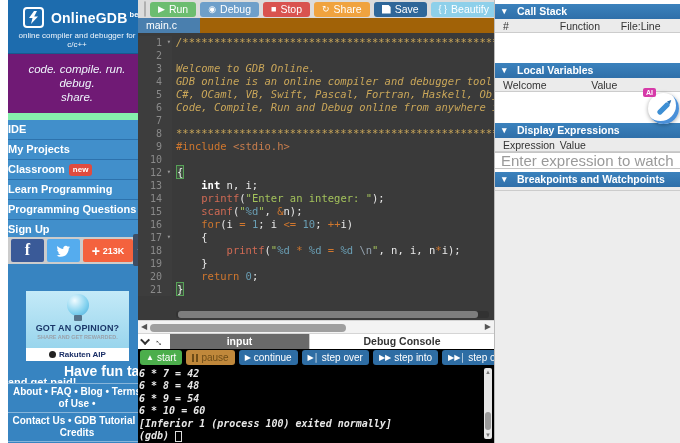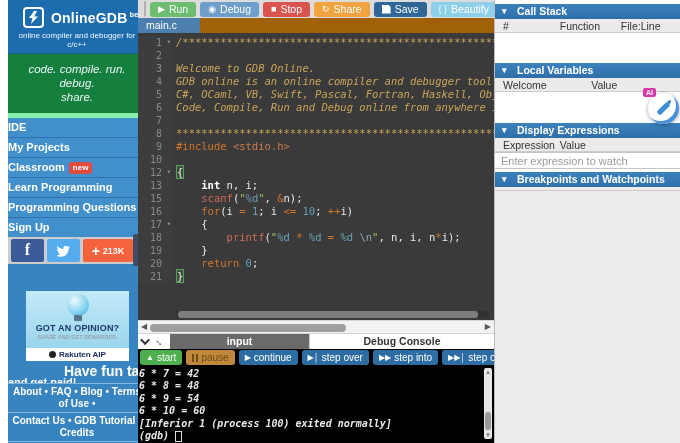--- a/index.html
+++ b/index.html
@@ -7,21 +7,21 @@
   #app { position:relative; width:680px; height:443px; overflow:hidden; }
 
   
   .sidebar { position:absolute; left:8px; top:0; width:138px; height:443px; background:#3784c1; overflow:hidden; }
   .sb-header { background:#1d6cae; border-bottom:1px solid #17598f; padding:7px 0 4px; }
   .logo-row { display:flex; align-items:center; padding-left:15px; }
   .logo-box { width:21px; height:21px; border:2px solid #fff; border-radius:4px; display:flex; align-items:center; justify-content:center; flex:0 0 auto; }
   .logo-title { color:#fff; font-weight:bold; font-size:14px; margin-left:7px; letter-spacing:.2px; }
   .logo-beta { font-size:7.5px; vertical-align:super; font-weight:bold; margin-left:2px; }
   .sb-subtitle { color:#f2f7fc; font-size:8px; text-align:center; margin-top:3px; line-height:9px; padding:0 6px; }
-  .sb-tagline { background:#15803d; border-bottom:5px solid #86efac; color:#eef5fb; font-style:italic; font-size:11.5px; text-align:center; padding:8px 6px 9px; line-height:14px; }
+  .sb-tagline { background:#701a75; border-bottom:7px solid #86efac; color:#eef5fb; font-style:italic; font-size:11.5px; text-align:center; padding:8px 6px 9px; line-height:14px; }
   .menu-item { background:#418fcb; border-bottom:1px solid #2d72ad; color:#fff; font-size:11px; font-weight:bold; text-align:left; height:20px; line-height:19px; cursor:pointer; }
   .badge-new { background:#e04b3f; color:#fff; font-size:8px; font-weight:bold; border-radius:3px; padding:1px 4px 2px; margin-left:4px; vertical-align:1px; }
   .social-row { position:absolute; left:0; top:237px; width:138px; height:27px; background:#cccccc; display:flex; align-items:center; padding-left:3px; }
   .btn-fb { width:33px; height:23px; background:#3a5a98; border-radius:2px; color:#fff; font-family:"Liberation Serif",serif; font-weight:bold; font-size:16px; text-align:center; line-height:22px; }
   .btn-tw { width:33px; height:23px; background:#55acee; border-radius:2px; margin-left:3px; display:flex; align-items:center; justify-content:center; }
   .btn-count { width:50px; height:23px; background:#f4623e; border-radius:2px; margin-left:3px; color:#fff; display:flex; align-items:center; justify-content:center; gap:3px; }
   .btn-count .plus { font-size:14px; font-weight:bold; line-height:10px; }
   .btn-count .cnt { font-size:9px; font-weight:bold; }
   .collapse-tab { position:absolute; right:0; top:-3px; width:13px; height:32px; background:#3e4d63; color:#fff; font-size:13px; text-align:center; line-height:30px; border-radius:2px 0 0 2px; }
   .ad { position:absolute; left:18px; top:291px; width:103px; height:70px; background:linear-gradient(#c4eaf8,#8fd0ea); overflow:hidden; cursor:pointer; }
@@ -106,21 +106,21 @@
   
   .rpanel { position:absolute; left:494px; top:0; width:186px; height:443px; background:#fff; border-left:1px solid #bbb; }
   .rp-header { background:linear-gradient(#3b82bd,#2f6fa9); color:#fff; font-weight:bold; font-size:10.5px; height:15px; line-height:15px; padding-left:22px; position:relative; cursor:pointer; }
   .rp-chev { position:absolute; left:7px; top:0; font-size:9px; }
   .rp-cols { background:#ebebeb; border-bottom:1px solid #ccc; height:14px; display:flex; align-items:center; font-size:10.5px; color:#333; }
   .rp-gap { height:14px; background:#fff; }
   .cs-c1 { width:35%; padding-left:8px; } .cs-c2 { width:33%; } .cs-c3 { flex:1; }
   .lv-c1 { width:52%; padding-left:8px; } .lv-c2 { flex:1; }
   .de-c1 { width:35%; padding-left:8px; } .de-c2 { flex:1; }
   .bp-c1 { width:42%; text-align:center; } .bp-c2 { flex:1; text-align:center; }
-  .watch-input { display:block; width:100%; height:17px; border:1px solid #c5c5c5; border-left:none; border-right:none; font-size:11px; padding-left:6px; color:#333; font-family:"Liberation Sans",sans-serif; outline:none; }
+  .watch-input { display:block; width:100%; height:17px; border:1px solid #c5c5c5; border-left:none; border-right:none; font-size:15px; padding-left:6px; color:#333; font-family:"Liberation Sans",sans-serif; outline:none; }
   .watch-input::placeholder { color:#9a9a9a; }
   .rp-rest { position:absolute; left:0; top:190px; right:0; bottom:0; background:#ededed; border-top:1px solid #ccc; }
   .sec2 { margin-top:16px; } .sec3 { margin-top:17px; } .sec4 { margin-top:3px; }
 
   .ai-float { position:absolute; left:643px; top:88px; width:36px; height:36px; cursor:pointer; }
   .ai-circle { position:absolute; right:0; bottom:0; width:31px; height:31px; background:#fff; border-radius:50%; box-shadow:0 1px 4px rgba(0,0,0,.35), inset -3px -3px 0 #4a90d9; display:flex; align-items:center; justify-content:center; }
   .ai-pencil { width:15px; height:5px; background:#3d8fd4; border-radius:2px; transform:rotate(-45deg); position:relative; }
   .ai-pencil:after { content:""; position:absolute; right:-4px; top:0; border-left:4px solid #2a6fae; border-top:2.5px solid transparent; border-bottom:2.5px solid transparent; }
   .ai-badge { position:absolute; left:0; top:0; background:#d63aa8; color:#fff; font-size:7px; font-weight:bold; border-radius:2px; padding:1px 3px; z-index:2; }
 </style>
@@ -236,20 +236,21 @@
           <div class="code-line"><span class="gutter-num">3</span><span class="code-text"><span class="tok-c">Welcome to GDB Online.</span></span></div>
           <div class="code-line"><span class="gutter-num">4</span><span class="code-text"><span class="tok-c">GDB online is an online compiler and debugger tool for C, C++, Python, Java, PHP, Ruby, Perl,</span></span></div>
           <div class="code-line"><span class="gutter-num">5</span><span class="code-text"><span class="tok-c">C#, OCaml, VB, Swift, Pascal, Fortran, Haskell, Objective-C, Assembly, HTML, CSS, JS, SQLite, Prolog.</span></span></div>
           <div class="code-line"><span class="gutter-num">6</span><span class="code-text"><span class="tok-c">Code, Compile, Run and Debug online from anywhere in world.</span></span></div>
           <div class="code-line"><span class="gutter-num">7</span><span class="code-text"></span></div>
           <div class="code-line"><span class="gutter-num">8</span><span class="code-text"><span class="tok-c">*******************************************************************************/</span></span></div>
           <div class="code-line"><span class="gutter-num">9</span><span class="code-text"><span class="tok-p">#include</span><span class="tok-w"> </span><span class="tok-i">&lt;stdio.h&gt;</span></span></div>
           <div class="code-line"><span class="gutter-num">10</span><span class="code-text"></span></div>
           <div class="code-line"><span class="gutter-num">12<span class="fold">▾</span></span><span class="code-text"><span class="tok-b">{</span></span></div>
           <div class="code-line"><span class="gutter-num">13</span><span class="code-text"><span class="tok-w">    </span><span class="tok-wb">int</span><span class="tok-w"> n, i;</span></span></div>
+          <div class="code-line"><span class="gutter-num">14</span><span class="code-text"><span class="tok-w">    </span><span class="tok-fn">printf</span><span class="tok-w">(</span><span class="tok-s">"Enter an integer: "</span><span class="tok-w">);</span></span></div>
           <div class="code-line"><span class="gutter-num">15</span><span class="code-text"><span class="tok-w">    </span><span class="tok-fn">scanf</span><span class="tok-w">(</span><span class="tok-s">"</span><span class="tok-f">%d</span><span class="tok-s">"</span><span class="tok-w">, </span><span class="tok-k">&amp;</span><span class="tok-w">n);</span></span></div>
           <div class="code-line"><span class="gutter-num">16</span><span class="code-text"><span class="tok-w">    </span><span class="tok-k">for</span><span class="tok-w">(i </span><span class="tok-k">=</span><span class="tok-w"> </span><span class="tok-n">1</span><span class="tok-w">; i </span><span class="tok-k">&lt;=</span><span class="tok-w"> </span><span class="tok-n">10</span><span class="tok-w">; </span><span class="tok-k">++</span><span class="tok-w">i)</span></span></div>
           <div class="code-line"><span class="gutter-num">17<span class="fold">▾</span></span><span class="code-text"><span class="tok-w">    {</span></span></div>
           <div class="code-line"><span class="gutter-num">18</span><span class="code-text"><span class="tok-w">        </span><span class="tok-fn">printf</span><span class="tok-w">(</span><span class="tok-s">"</span><span class="tok-f">%d</span><span class="tok-s"> </span><span class="tok-k">*</span><span class="tok-s"> </span><span class="tok-f">%d</span><span class="tok-s"> </span><span class="tok-k">=</span><span class="tok-s"> </span><span class="tok-f">%d</span><span class="tok-s"> </span><span class="tok-e">\n</span><span class="tok-s">"</span><span class="tok-w">, n, i, n</span><span class="tok-k">*</span><span class="tok-w">i);</span></span></div>
           <div class="code-line"><span class="gutter-num">19</span><span class="code-text"><span class="tok-w">    }</span></span></div>
           <div class="code-line"><span class="gutter-num">20</span><span class="code-text"><span class="tok-w">    </span><span class="tok-k">return</span><span class="tok-w"> </span><span class="tok-n">0</span><span class="tok-w">;</span></span></div>
           <div class="code-line"><span class="gutter-num">21</span><span class="code-text"><span class="tok-b">}</span></span></div>
         </div>
       <div class="ed-hscroll">
           <span class="ed-hthumb"></span>

